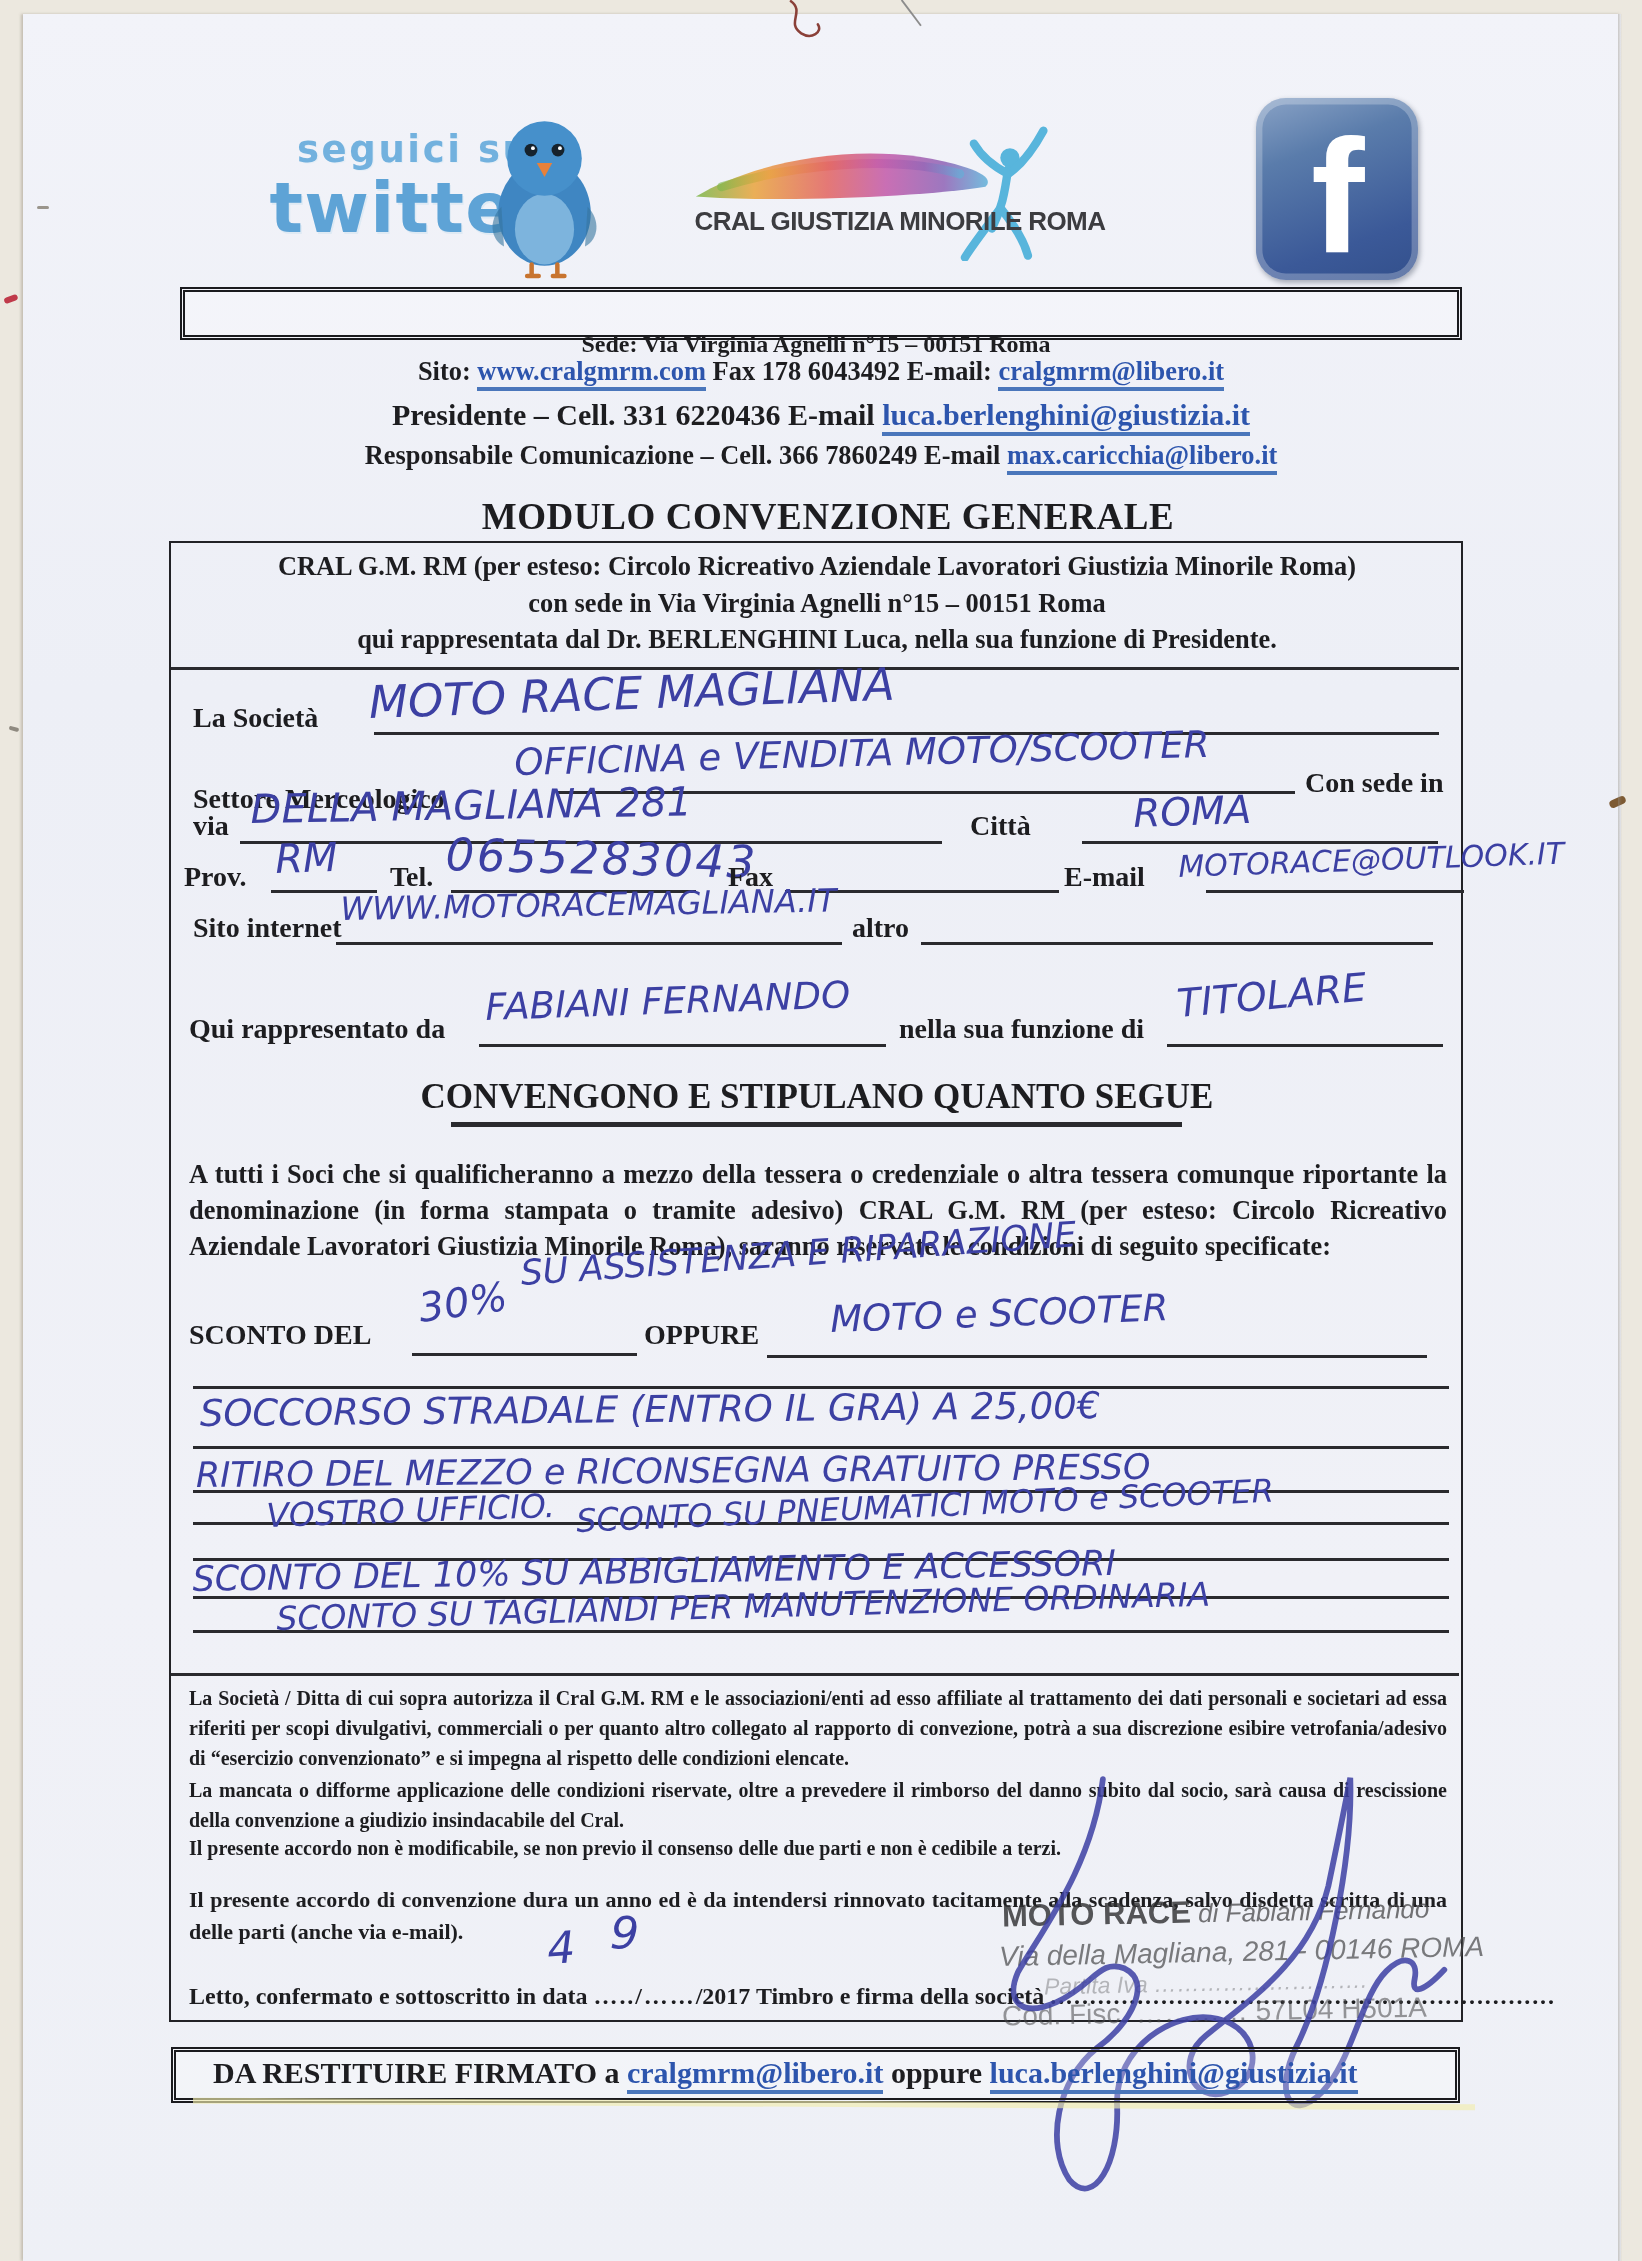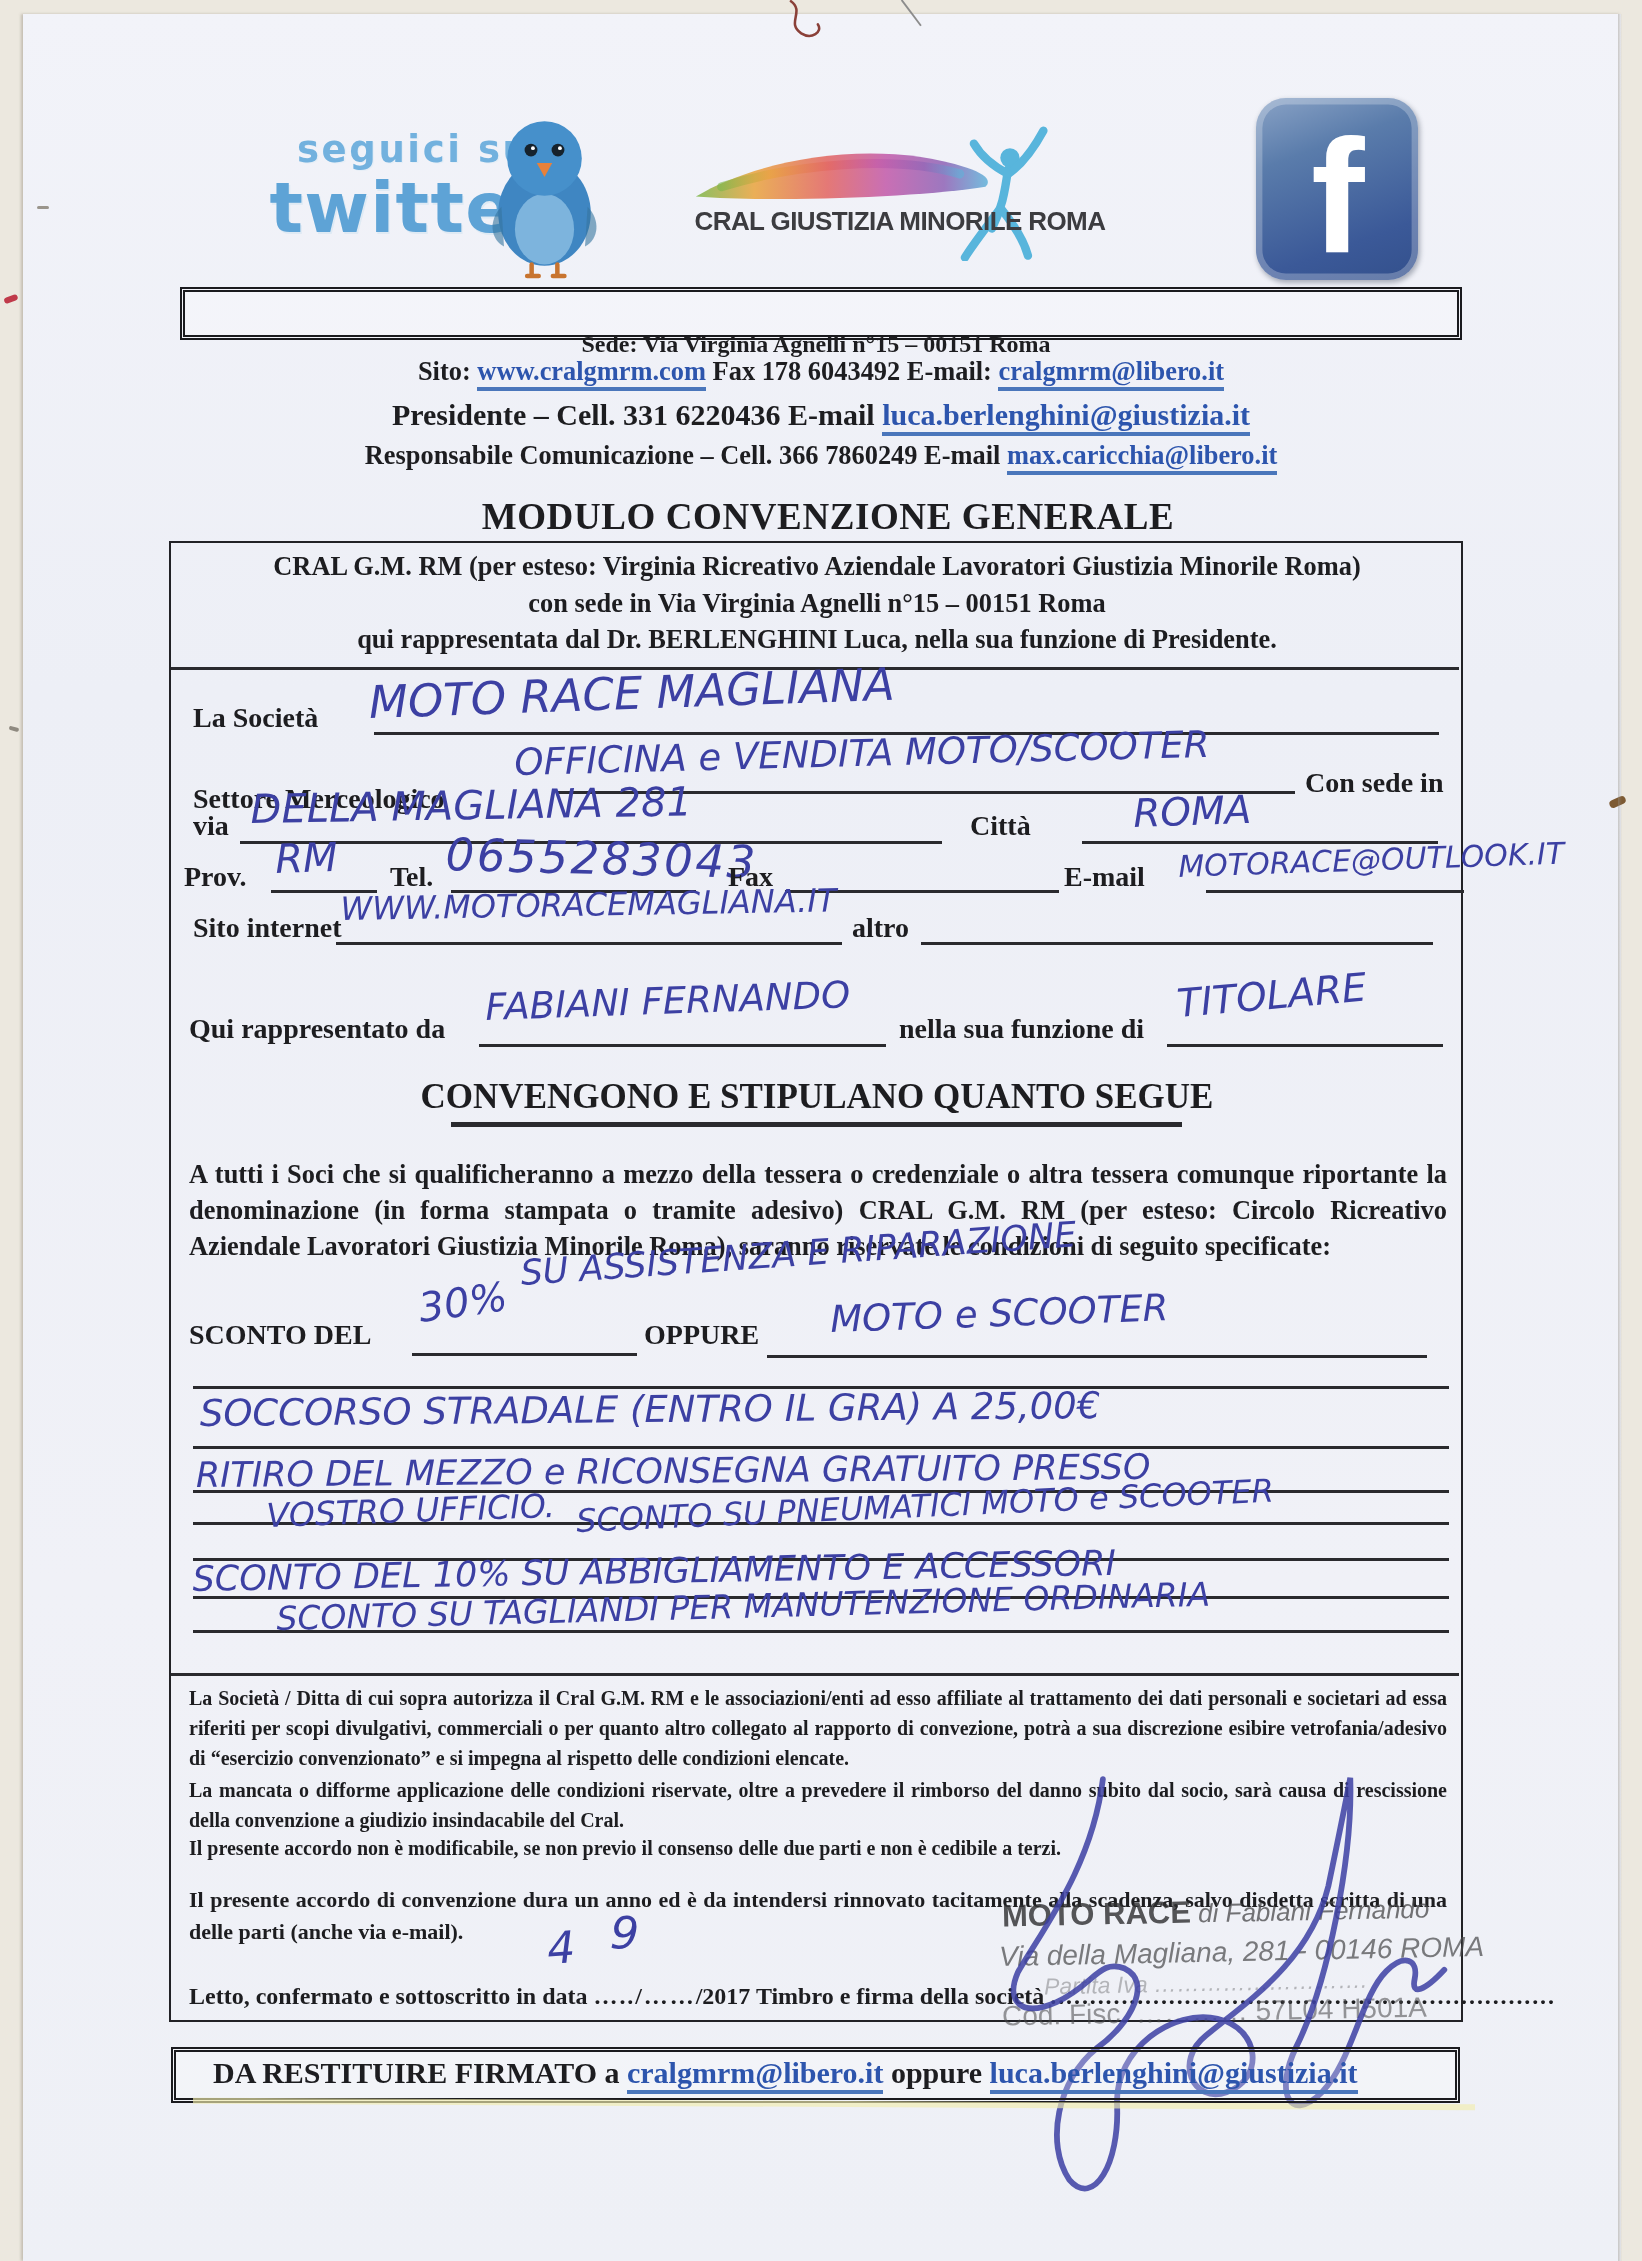--- a/index.html
+++ b/index.html
@@ -97,21 +97,21 @@
 <div class="abs prt ctr" style="left:193px;top:440px;width:1256px;font-size:26.4px;">
   <span>Responsabile Comunicazione  – Cell. 366 7860249 E-mail  </span><span class="link">max.caricchia@libero.it</span>
 </div>
 
 <div class="abs prt ctr" style="left:180px;top:495px;width:1296px;font-size:37px;letter-spacing:0.6px;">MODULO  CONVENZIONE  GENERALE</div>
 
 <div class="abs bigbox" style="left:169px;top:541px;width:1290px;height:1477px;"></div>
 <div class="rule" style="left:171px;top:667px;width:1288px;"></div>
 <div class="rule" style="left:171px;top:1673px;width:1288px;"></div>
 
-<div class="abs prt ctr" style="left:189px;top:551px;width:1256px;font-size:26.4px;">CRAL G.M. RM (per esteso: Virginia Ricreativo Aziendale Lavoratori Giustizia Minorile Roma)</div>
+<div class="abs prt ctr" style="left:189px;top:551px;width:1256px;font-size:26.4px;">CRAL G.M. RM (per esteso: Circolo Ricreativo Aziendale Lavoratori Giustizia Minorile Roma)</div>
 <div class="abs prt ctr" style="left:189px;top:588px;width:1256px;font-size:26.4px;">con sede in Via Virginia  Agnelli n°15 – 00151 Roma</div>
 <div class="abs prt ctr" style="left:189px;top:624px;width:1256px;font-size:26.4px;">qui rappresentata dal Dr. BERLENGHINI Luca, nella sua funzione di Presidente.</div>
 
 <div class="abs prt" style="left:193px;top:702px;font-size:28px;">La  Società</div>
 <div class="rule" style="left:374px;top:732px;width:1065px;"></div>
 <div class="abs hw" style="left:370px;top:676px;font-size:45px;transform:rotate(-2deg);">MOTO RACE MAGLIANA</div>
 
 <div class="abs prt" style="left:193px;top:783px;font-size:28px;">Settore Merceologico</div>
 <div class="rule" style="left:557px;top:791px;width:738px;"></div>
 <div class="abs prt" style="left:1305px;top:767px;font-size:28px;text-align:right;">Con sede in</div>

